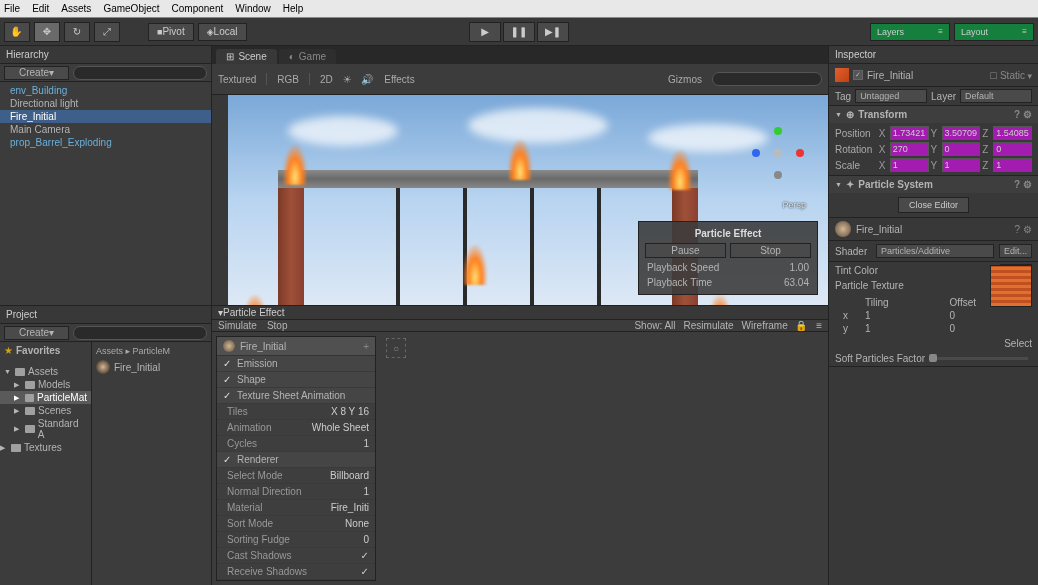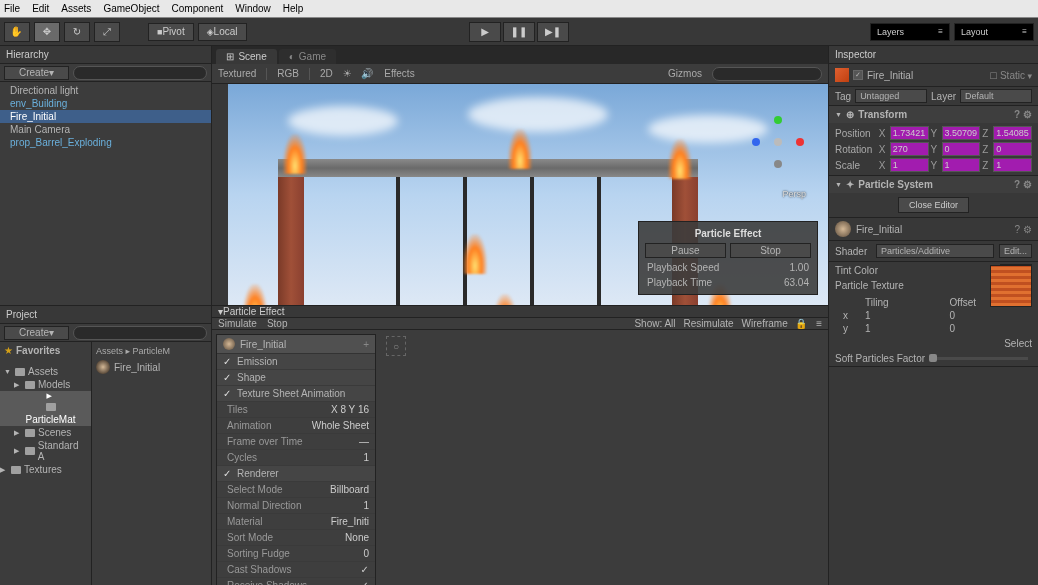--- a/index.html
+++ b/index.html
@@ -3,21 +3,21 @@
 <meta charset="utf-8">
 <style>
 * { margin: 0; padding: 0; box-sizing: border-box; font-family: Arial, sans-serif; font-size: 10px; user-select: none; }
 body { background: #383838; color: #b4b4b4; width: 1038px; height: 585px; overflow: hidden; }
 .menubar { background: #e8e8e8; color: #000; height: 18px; display: flex; align-items: center; padding: 0 4px; gap: 12px; border-bottom: 1px solid #888; }
 .menubar span { cursor: default; }
 .toolbar { background: #383838; height: 28px; display: flex; align-items: center; padding: 0 4px; gap: 4px; border-bottom: 1px solid #222; }
 .tool-btn { background: #4a4a4a; border: 1px solid #222; width: 26px; height: 20px; display: inline-flex; align-items: center; justify-content: center; color: #ccc; }
 .tool-btn.active { background: #6a6a6a; }
 .toggle-btn { background: #4a4a4a; border: 1px solid #222; height: 18px; padding: 0 8px; display: inline-flex; align-items: center; color: #ccc; font-size: 9px; }
-.dropdown { background: #000000; border: 1px solid #222; height: 18px; padding: 0 6px; display: inline-flex; align-items: center; color: #ccc; font-size: 9px; min-width: 80px; justify-content: space-between; }
+.dropdown { background: #15803d; border: 1px solid #222; height: 18px; padding: 0 6px; display: inline-flex; align-items: center; color: #ccc; font-size: 9px; min-width: 80px; justify-content: space-between; }
 .dropdown::after { content: "≡"; font-size: 8px; margin-left: 4px; }
 .play-controls { position: absolute; left: 50%; transform: translateX(-50%); display: flex; gap: 2px; }
 .play-controls .tool-btn { width: 32px; }
 .right-tools { margin-left: auto; display: flex; gap: 4px; }
 
 .main { display: flex; height: calc(100% - 46px); }
 .left-col { width: 212px; display: flex; flex-direction: column; border-right: 1px solid #222; }
 .center-col { flex: 1; display: flex; flex-direction: column; }
 .right-col { width: 210px; border-left: 1px solid #222; background: #383838; }
 
@@ -41,21 +41,21 @@
 .folder-icon { display:inline-block; width:10px; height:8px; background:#a0a0a0; border-radius:1px; }
 .project-content { flex: 1; padding: 2px 4px; }
 .breadcrumb { font-size: 9px; color: #aaa; padding: 2px 0; }
 .asset { display: flex; align-items: center; gap: 4px; padding: 2px 0; font-size: 10px; }
 .asset-icon { width: 14px; height: 14px; border-radius: 50%; background: radial-gradient(circle, #d4b896 0%, #5a4a3a 70%); }
 
 .tabs { background: #282828; height: 18px; display: flex; align-items: flex-end; padding: 0 4px; }
 .tab { background: #383838; padding: 2px 10px; margin-right: 2px; border-top-left-radius: 3px; border-top-right-radius: 3px; font-size: 10px; color: #ccc; display: flex; align-items: center; gap: 4px; }
 .tab.inactive { background: #2e2e2e; color: #888; }
 
-.scene-toolbar { background: #3c3c3c; height: 20px; display: flex; align-items: center; padding: 0 6px; gap: 10px; border-bottom: 1px solid #222; font-size: 9px; }
+.scene-toolbar { background: #3c3c3c; height: 31px; display: flex; align-items: center; padding: 0 6px; gap: 10px; border-bottom: 1px solid #222; font-size: 9px; }
 .scene-toolbar .item { color: #aaa; }
 .scene-toolbar .divider { width: 1px; height: 12px; background: #555; }
 
 .scene-view { flex: 1; position: relative; background: linear-gradient(to bottom, #7aa8d8 0%, #b8d4f0 50%, #dde8f5 100%); overflow: hidden; margin-left: 16px; }
 .cloud { position: absolute; background: rgba(255,255,255,0.7); border-radius: 50%; filter: blur(4px); }
 .wall { position: absolute; left: 50px; top: 75px; width: 420px; height: 160px; }
 .beam { position: absolute; background: linear-gradient(to bottom, #8a8a8a, #6a6a6a, #888); }
 .beam.top { top: 0; left: 0; right: 0; height: 18px; }
 .beam.bottom { bottom: 0; left: 28px; right: -10px; height: 14px; }
 .pillar { position: absolute; top: 18px; bottom: 14px; width: 26px; background: linear-gradient(to right, #7a3a28, #a05038, #8a4030); }
@@ -150,22 +150,22 @@
 
 <div class="main">
 
   <div class="left-col">
     <div class="panel-header">Hierarchy</div>
     <div class="panel-toolbar">
       <div class="ctrl"><span>Create</span> ▾</div>
       <div class="search-box"></div>
     </div>
     <div class="hierarchy-list" id="hier">
+        <div class="hierarchy-item blue">env_Building</div>
         <div class="hierarchy-item">Directional light</div>
-        <div class="hierarchy-item blue">env_Building</div>
         <div class="hierarchy-item selected">Fire_Initial</div>
         <div class="hierarchy-item">Main Camera</div>
         <div class="hierarchy-item blue">prop_Barrel_Exploding</div>
       </div>
 
     <div class="project-panel">
       <div class="panel-header">Project</div>
       <div class="panel-toolbar">
         <div class="ctrl"><span>Create</span> ▾</div>
         <div class="search-box"></div>
@@ -181,21 +181,21 @@
               <div class="tree-item" style="padding-left: 4px;">
                 <span class="arrow">▼</span>
                 <span class="folder-icon"></span>
                 <span>Assets</span>
               </div>
               <div class="tree-item" style="padding-left: 14px;">
                 <span class="arrow">▶</span>
                 <span class="folder-icon"></span>
                 <span>Models</span>
               </div>
-              <div class="tree-item selected" style="padding-left: 14px; flex-direction: column;">
+              <div class="tree-item selected" style="padding-left: 14px;">
                 <span class="arrow">▶</span>
                 <span class="folder-icon"></span>
                 <span>ParticleMat</span>
               </div>
               <div class="tree-item" style="padding-left: 14px;">
                 <span class="arrow">▶</span>
                 <span class="folder-icon"></span>
                 <span>Scenes</span>
               </div>
               <div class="tree-item" style="padding-left: 14px;">
@@ -319,24 +319,20 @@
             </div>
             <div class="pp-mod-row sub">
               <span class="lbl">Tiles</span>
               <span class="val">X 8     Y 16</span>
             </div>
             <div class="pp-mod-row sub">
               <span class="lbl">Animation</span>
               <span class="val">Whole Sheet</span>
             </div>
             <div class="pp-mod-row sub">
-              <span class="lbl">Frame over Time</span>
-              <span class="val">—</span>
-            </div>
-            <div class="pp-mod-row sub">
               <span class="lbl">Cycles</span>
               <span class="val">1</span>
             </div>
             <div class="pp-mod-row">
               <span class="chk">✓</span>
               <span>Renderer</span>
             </div>
             <div class="pp-mod-row sub">
               <span class="lbl">Select Mode</span>
               <span class="val">Billboard</span>

